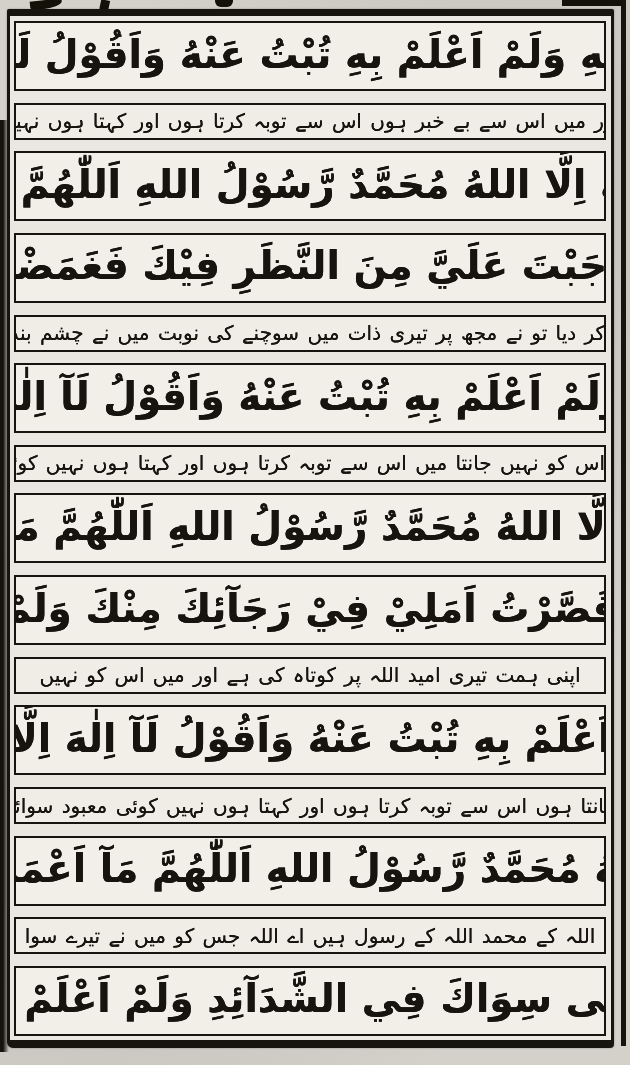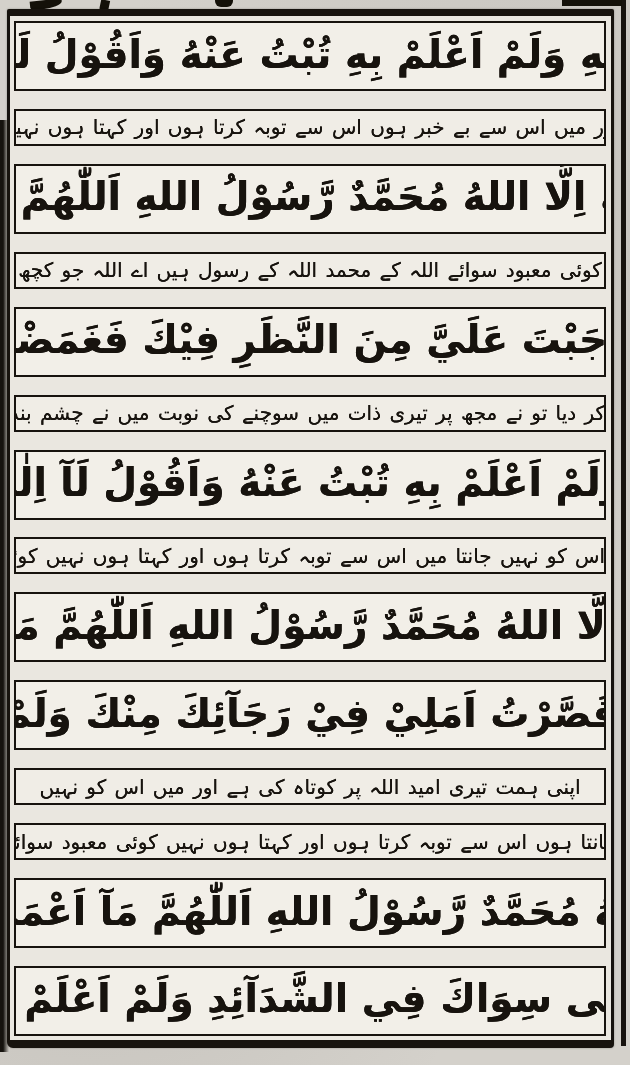--- a/index.html
+++ b/index.html
@@ -79,32 +79,33 @@
 <div class="frag frag-b"></div>
 <div class="frag frag-c"></div>
 <div class="frag frag-d"></div>
 
 <div class="frame">
   <div class="rows">
     <div class="arabic-row">بِهِ وَلَمْ اَعْلَمْ بِهِ تُبْتُ عَنْهُ وَاَقُوْلُ لَآ</div>
     <div class="urdu-row">اور میں اس سے بے خبر ہوں اس سے توبہ کرتا ہوں اور کہتا ہوں نہیں</div>
 
     <div class="arabic-row">اِلٰهَ اِلَّا اللهُ مُحَمَّدٌ رَّسُوْلُ اللهِ اَللّٰهُمَّ مَآ</div>
-    <div class="urdu-row">کوئی معبود سوائے اللہ کے محمد اللہ کے رسول ہیں اے اللہ جو کچھ</div>
 
     <div class="arabic-row">اَوْجَبْتَ عَلَيَّ مِنَ النَّظَرِ فِيْكَ فَغَمَضْتُ</div>
     <div class="urdu-row">واجب کر دیا تو نے مجھ پر تیری ذات میں سوچنے کی نوبت میں نے چشم بندی کی</div>
 
     <div class="arabic-row">وَلَمْ اَعْلَمْ بِهِ تُبْتُ عَنْهُ وَاَقُوْلُ لَآ اِلٰهَ</div>
     <div class="urdu-row">اور میں اس کو نہیں جانتا میں اس سے توبہ کرتا ہوں اور کہتا ہوں نہیں کوئی معبود</div>
 
     <div class="arabic-row">اِلَّا اللهُ مُحَمَّدٌ رَّسُوْلُ اللهِ اَللّٰهُمَّ مَا</div>
 
     <div class="arabic-row">قَصَّرْتُ اَمَلِيْ فِيْ رَجَآئِكَ مِنْكَ وَلَمْ</div>
     <div class="urdu-row">اپنی ہمت تیری امید اللہ پر کوتاہ کی ہے اور میں اس کو نہیں</div>
 
+    <div class="arabic-row">اَعْلَمْ بِهِ تُبْتُ عَنْهُ وَاَقُوْلُ لَآ اِلٰهَ اِلَّا</div>
     <div class="urdu-row">جانتا ہوں اس سے توبہ کرتا ہوں اور کہتا ہوں نہیں کوئی معبود سوائے</div>
 
     <div class="arabic-row">اللهُ مُحَمَّدٌ رَّسُوْلُ اللهِ اَللّٰهُمَّ مَآ اَعْمَدْتُّ</div>
+    <div class="urdu-row">اللہ کے محمد اللہ کے رسول ہیں اے اللہ جس کو میں نے تیرے سوا</div>
 
     <div class="arabic-row">عَلٰى سِوَاكَ فِي الشَّدَآئِدِ وَلَمْ اَعْلَمْ بِهِ</div>
   </div>
 </div>
 
 </body></html>

